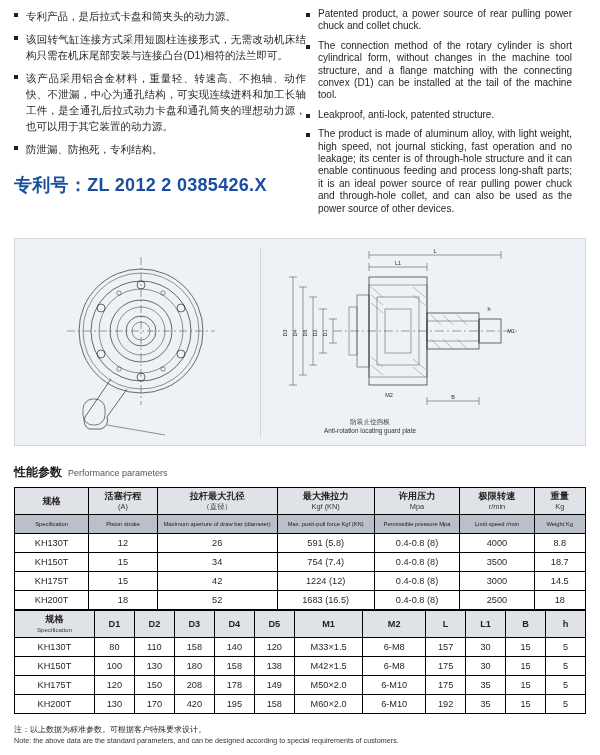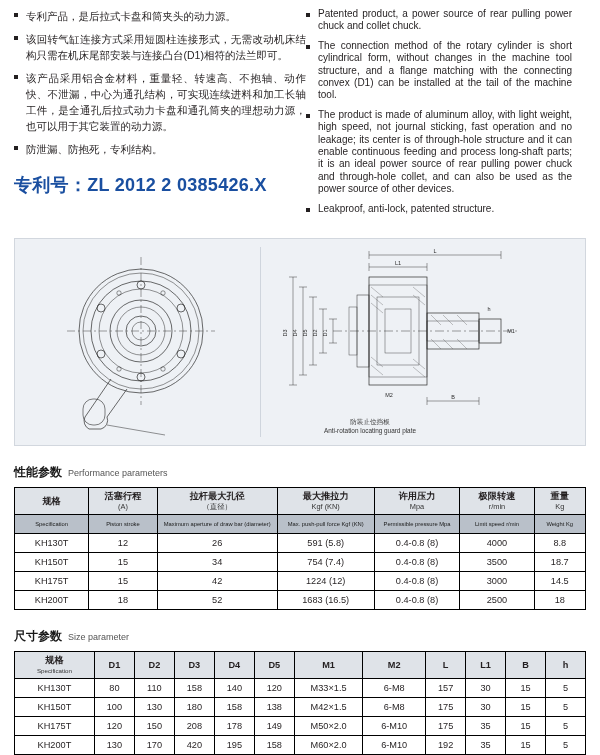--- a/index.html
+++ b/index.html
@@ -173,22 +173,22 @@
         <li>该产品采用铝合金材料，重量轻、转速高、不抱轴、动作快、不泄漏，中心为通孔结构，可实现连续进料和加工长轴工件，是全通孔后拉式动力卡盘和通孔筒夹的理想动力源，也可以用于其它装置的动力源。</li>
         <li>防泄漏、防抱死，专利结构。</li>
       </ul>
       <div class="patent-no">专利号：ZL 2012 2 0385426.X</div>
     </div>
 
     <div class="col-en">
       <ul class="bullets">
         <li>Patented product, a power source of rear pulling power chuck and collet chuck.</li>
         <li>The connection method of the rotary cylinder is short cylindrical form, without changes in the machine tool structure, and a flange matching with the connecting convex (D1) can be installed at the tail of the machine tool.</li>
+        <li>Leakproof, anti-lock, patented structure.</li>
         <li>The product is made of aluminum alloy, with light weight, high speed, not journal sticking, fast operation and no leakage; its center is of through-hole structure and it can enable continuous feeding and process long-shaft parts; it is an ideal power source of rear pulling power chuck and through-hole collet, and can also be used as the power source of other devices.</li>
-        <li>Leakproof, anti-lock, patented structure.</li>
       </ul>
     </div>
   </div>
 
   <div class="figure-panel">
     <div class="fig-divider"></div>
 
     <div class="fig-left">
       <svg width="245" height="206" viewBox="0 0 245 206">
         <g stroke="#2b2b2b" fill="none" stroke-width="0.7">
@@ -395,23 +395,20 @@
         <td>18</td>
         <td>52</td>
         <td>1683 (16.5)</td>
         <td>0.4-0.8 (8)</td>
         <td>2500</td>
         <td>18</td>
       </tr>
     </tbody>
   </table>
 
-  <div class="sec-head">
-    <span>尺寸参数</span><span class="en">Size parameter</span>
-  </div>
 
   <table class="spec size">
     <thead>
       <tr>
         <th style="width:14%">
           <span>规格</span>
           <span class="sub">Specification</span>
         </th>
         <th style="width:7%">D1</th>
         <th style="width:7%">D2</th>

